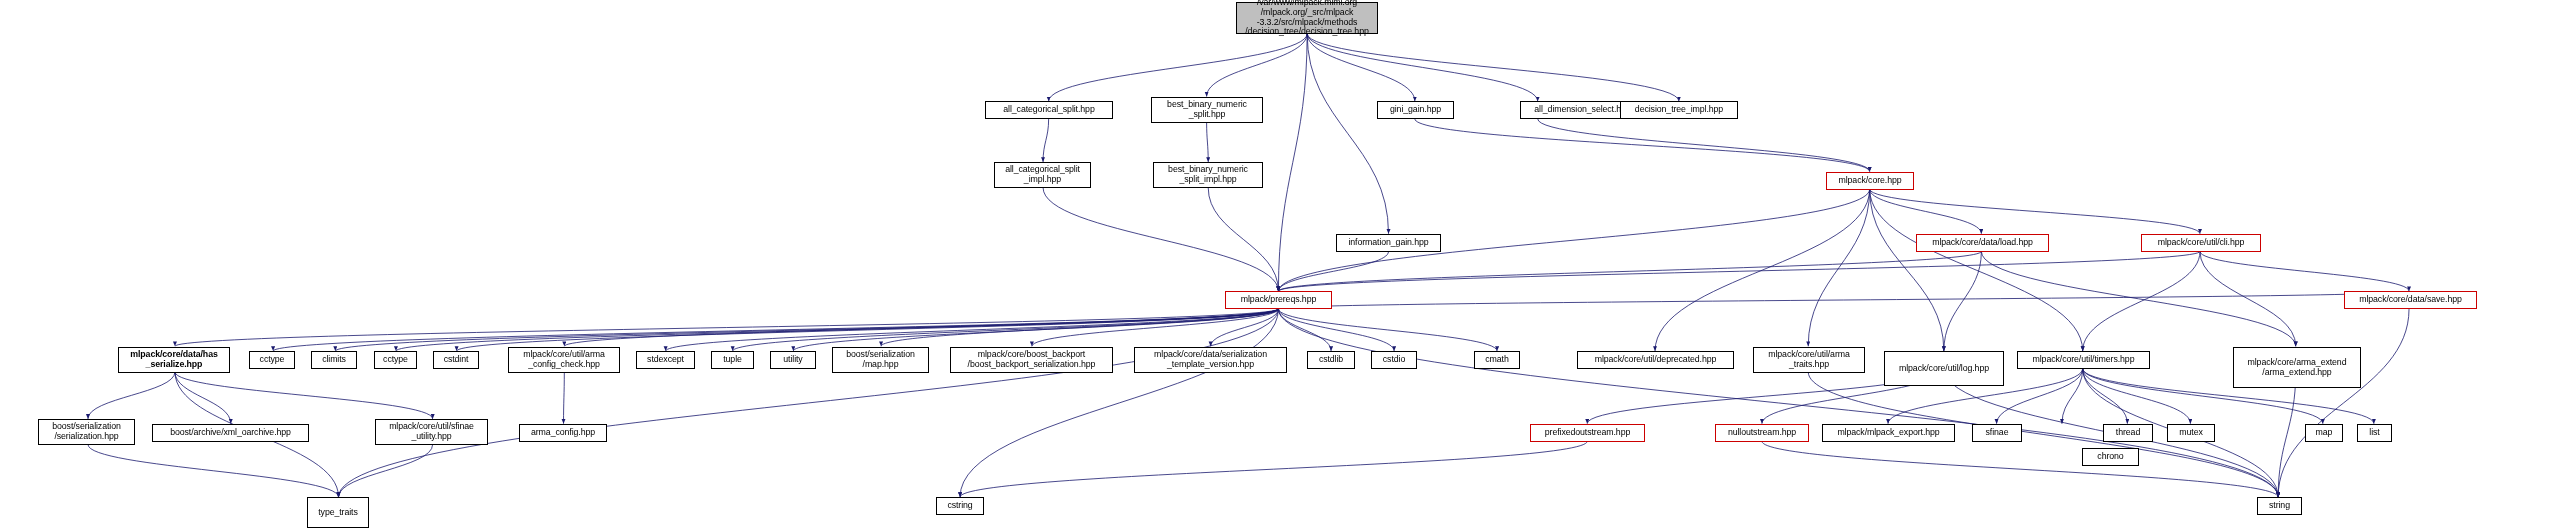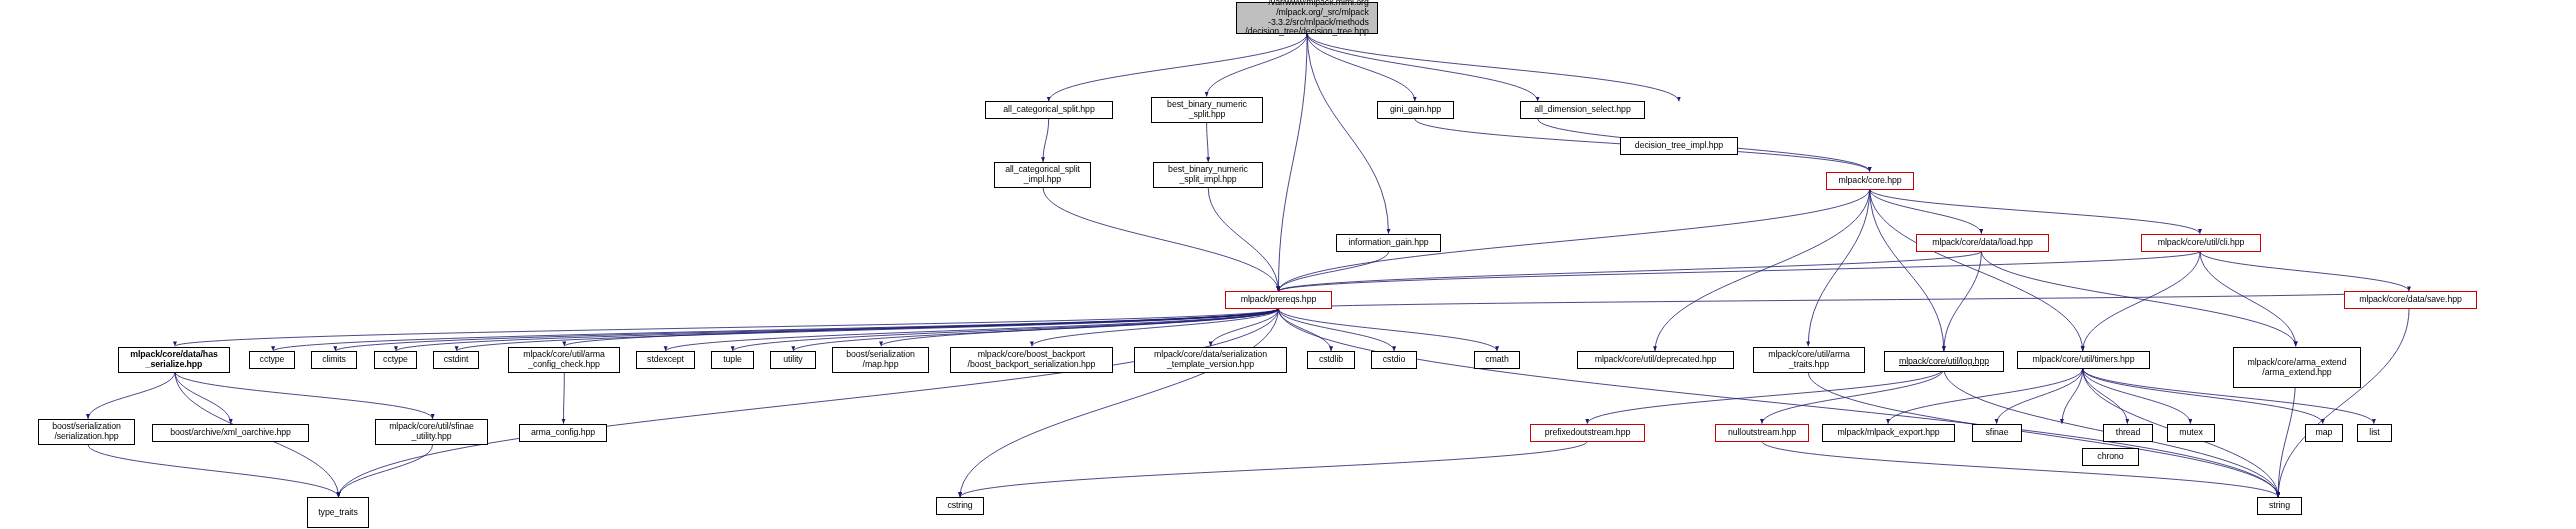--- a/index.html
+++ b/index.html
@@ -38,21 +38,20 @@
     white-space: pre-line;
     padding: 0.8px 1.6px;
     letter-spacing: -0.1px;
   }
   .node.red {
     border-color: #cc0000;
   }
   .node.root {
     background: #bfbfbf;
     border-color: #000000;
-    text-align: right;
   }
 </style>
 </head>
 <body>
 
 <div id="canvas">
   <svg class="edges" viewBox="0 0 3226 663">
     <defs>
       <marker id="arrow" markerWidth="7" markerHeight="7" refX="6" refY="2.5" orient="auto">
         <path d="M0,0 L6,2.5 L0,5 z" fill="#1a1a6e"></path>
@@ -134,21 +133,21 @@
   <div id="node-layer">
       <div class="node root" style="left: 1236px; top: 1.6px; width: 142px; height: 32px;">/var/www/mlpack.mlml.org
 /mlpack.org/_src/mlpack
 -3.3.2/src/mlpack/methods
 /decision_tree/decision_tree.hpp</div>
       <div class="node" style="left: 985px; top: 101px; width: 128px; height: 17.6px;">all_categorical_split.hpp</div>
       <div class="node" style="left: 1151px; top: 97px; width: 112px; height: 25.6px;">best_binary_numeric
 _split.hpp</div>
       <div class="node" style="left: 1377px; top: 101px; width: 77px; height: 17.6px;">gini_gain.hpp</div>
       <div class="node" style="left: 1476px; top: 101px; width: 125px; height: 17.6px; margin-left: 44px;">all_dimension_select.hpp</div>
-      <div class="node" style="left: 1620px; top: 101px; width: 118px; height: 17.6px; margin-top: 36px;">decision_tree_impl.hpp</div>
+      <div class="node" style="left: 1620px; top: 101px; width: 118px; height: 17.6px;">decision_tree_impl.hpp</div>
       <div class="node" style="left: 994px; top: 162px; width: 97px; height: 25.6px;">all_categorical_split
 _impl.hpp</div>
       <div class="node" style="left: 1153px; top: 162px; width: 110px; height: 25.6px;">best_binary_numeric
 _split_impl.hpp</div>
       <div class="node" style="left: 1336px; top: 234px; width: 105px; height: 17.6px;">information_gain.hpp</div>
       <div class="node red" style="left: 1826px; top: 172px; width: 88px; height: 17.6px;">mlpack/core.hpp</div>
       <div class="node red" style="left: 1916px; top: 234px; width: 133px; height: 17.6px;">mlpack/core/data/load.hpp</div>
       <div class="node red" style="left: 2141px; top: 234px; width: 120px; height: 17.6px;">mlpack/core/util/cli.hpp</div>
       <div class="node red" style="left: 2344px; top: 291px; width: 133px; height: 17.6px;">mlpack/core/data/save.hpp</div>
       <div class="node red" style="left: 1225px; top: 291px; width: 107px; height: 17.6px;">mlpack/prereqs.hpp</div>
@@ -168,21 +167,21 @@
       <div class="node" style="left: 950px; top: 347px; width: 163px; height: 25.6px;">mlpack/core/boost_backport
 /boost_backport_serialization.hpp</div>
       <div class="node" style="left: 1134px; top: 347px; width: 153px; height: 25.6px;">mlpack/core/data/serialization
 _template_version.hpp</div>
       <div class="node" style="left: 1307px; top: 351px; width: 48px; height: 17.6px;">cstdlib</div>
       <div class="node" style="left: 1371px; top: 351px; width: 46px; height: 17.6px;">cstdio</div>
       <div class="node" style="left: 1474px; top: 351px; width: 46px; height: 17.6px;">cmath</div>
       <div class="node" style="left: 1577px; top: 351px; width: 157px; height: 17.6px;">mlpack/core/util/deprecated.hpp</div>
       <div class="node" style="left: 1753px; top: 347px; width: 112px; height: 25.6px;">mlpack/core/util/arma
 _traits.hpp</div>
-      <div class="node" style="left: 1884px; top: 351px; width: 120px; height: 21px; text-decoration: underline;">mlpack/core/util/log.hpp</div>
+      <div class="node" style="left: 1884px; top: 351px; width: 120px; height: 35px;">mlpack/core/util/log.hpp</div>
       <div class="node" style="left: 2017px; top: 351px; width: 133px; height: 17.6px;">mlpack/core/util/timers.hpp</div>
       <div class="node" style="left: 2233px; top: 347px; width: 128px; height: 41px;">mlpack/core/arma_extend
 /arma_extend.hpp</div>
       <div class="node" style="left: 38px; top: 419px; width: 97px; height: 25.6px;">boost/serialization
 /serialization.hpp</div>
       <div class="node" style="left: 152px; top: 424px; width: 157px; height: 17.6px;">boost/archive/xml_oarchive.hpp</div>
       <div class="node" style="left: 375px; top: 419px; width: 113px; height: 25.6px;">mlpack/core/util/sfinae
 _utility.hpp</div>
       <div class="node" style="left: 519px; top: 424px; width: 88px; height: 17.6px;">arma_config.hpp</div>
       <div class="node red" style="left: 1530px; top: 424px; width: 115px; height: 17.6px;">prefixedoutstream.hpp</div>

